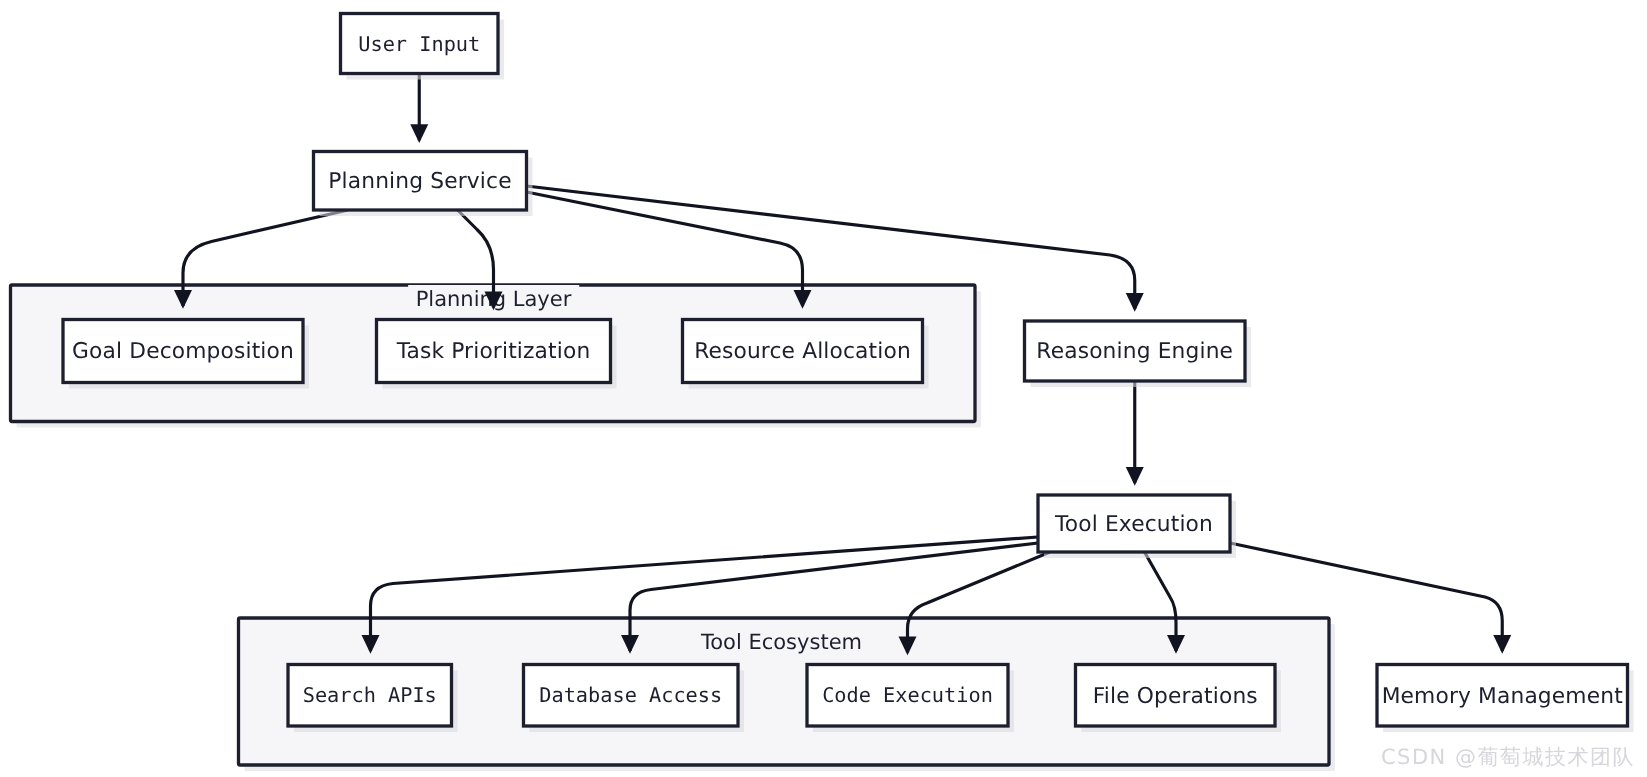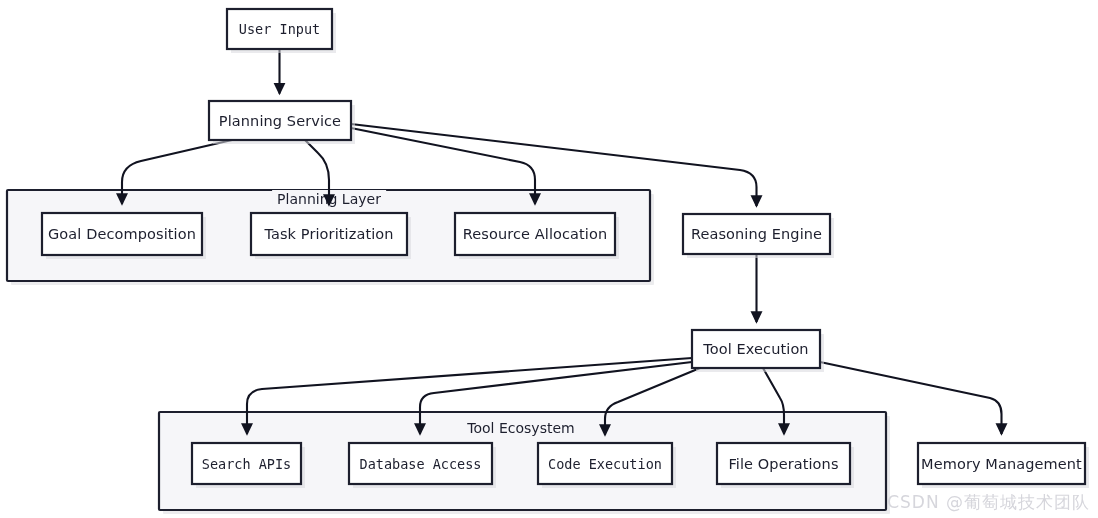--- a/index.html
+++ b/index.html
@@ -69,21 +69,21 @@
     stroke: #111320;
     stroke-width: 2.1;
     stroke-linecap: butt;
     stroke-linejoin: round;
   }
   .watermark {
     position: absolute;
     right: 8px;
     bottom: 4px;
     font-family: "DejaVu Sans", sans-serif;
-    font-size: 17px;
+    font-size: 14px;
     color: #d6d6dc;
     letter-spacing: 1px;
     white-space: nowrap;
     user-select: none;
   }
 </style>
 </head>
 <body>
 
 <div id="diagram-root">

